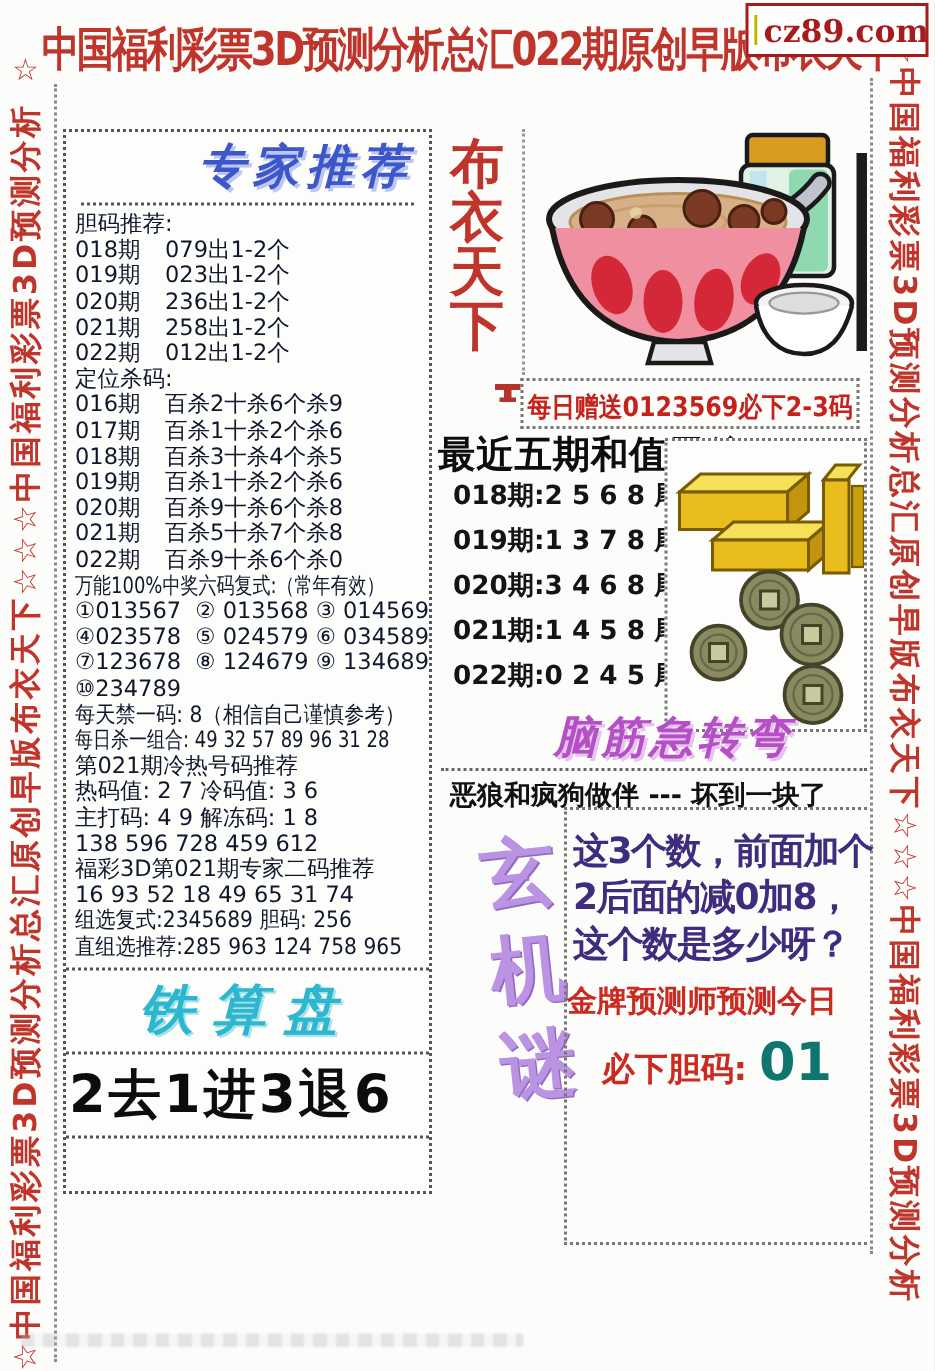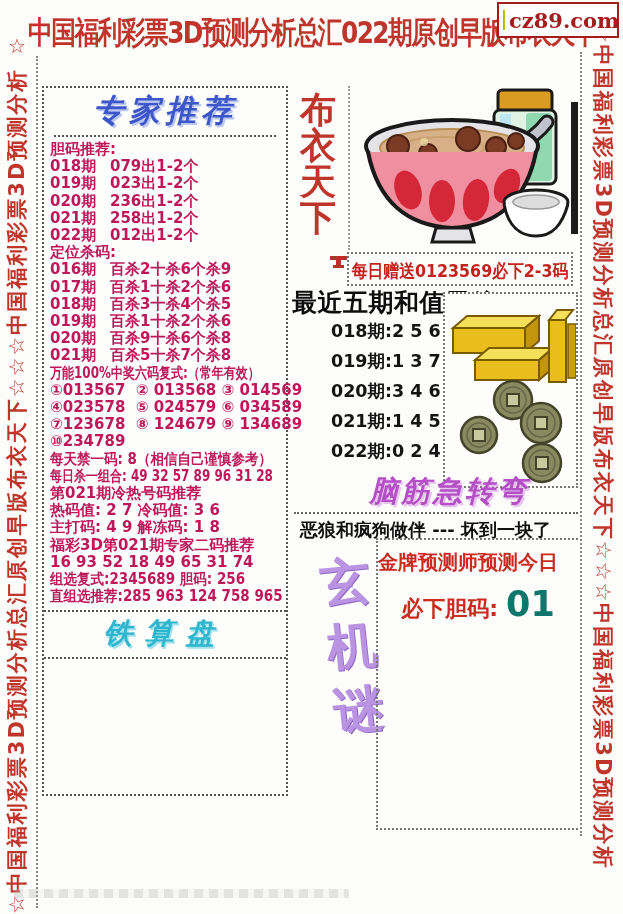--- a/index.html
+++ b/index.html
@@ -17,47 +17,47 @@
   .star{font-size:20px;color:#bf352c;font-weight:700;}
   .vl,.vr{width:36px;height:866px;writing-mode:vertical-rl;text-orientation:sideways;
           font-size:21px;font-weight:700;color:#bf352c;letter-spacing:2px;overflow:hidden;line-height:34px;}
   .vl{left:0;top:48px;transform:rotate(180deg);}
   .vr{left:584px;top:24px;}
   .dotv{border-left:2px dotted #888;width:0;}
   .doth{border-top:2px dotted #666;height:0;}
 
   
   .expert{left:42px;top:86px;width:246px;height:710px;border:2px dotted #555;box-sizing:border-box;background:#fdfdfb;}
-  .ptitle{margin:2px 4% 0;text-align:center;color:#3d56c9;font-size:31px;font-style:italic;font-weight:900;
+  .ptitle{margin:2px 4% 0;text-align:right;color:#3d56c9;font-size:31px;font-style:italic;font-weight:900;
           letter-spacing:5px;text-shadow:2px 2px 0 #bcc7ef;border-bottom:2px dotted #555;padding-bottom:3px;}
-  .plines{padding:4px 6px 0;font-size:15px;font-weight:700;color:#be185d;line-height:17.2px;}
+  .plines{padding:4px 6px 0;font-size:15px;font-weight:400;color:#0f172a;line-height:17.2px;}
   .plines>div{white-space:pre;}
   .p{display:inline-block;min-width:60px;}
   .sq{transform:scaleX(.9);transform-origin:left center;}
   .sq2{transform:scaleX(.8);transform-origin:left center;}
   .abacus-title{border-top:2px dotted #555;border-bottom:2px dotted #555;text-align:center;color:#2fb6cf;
-                font-size:29px;font-weight:900;font-style:italic;letter-spacing:12px;
+                font-size:36px;font-weight:900;font-style:italic;letter-spacing:12px;
                 text-shadow:1.5px 1.5px 0 #a3e2ea;padding:2px 0 3px;margin-top:5px;}
   .abacus-formula{border-bottom:2px dotted #555;font-size:35px;font-weight:900;color:#0c0c0c;
                   letter-spacing:2px;padding:3px 0 4px 2px;white-space:nowrap;}
 
   
   .masthead{left:294px;top:92px;width:48px;font-size:36px;font-weight:900;color:#bf352c;
             line-height:36px;word-break:break-all;text-align:center;}
   .giftbox{left:347px;top:252px;width:226px;height:34px;border:2px dotted #777;box-sizing:border-box;overflow:hidden;}
   .giftbox .tx{font-size:18px;font-weight:800;color:#c4231d;white-space:nowrap;
                transform:scaleX(.88);transform-origin:left center;display:inline-block;padding:5px 0 0 3px;}
   .seal{left:330px;top:255px;width:17px;height:14px;}
   .seal .b1{position:absolute;left:0;top:1px;width:17px;height:4px;background:#b53328;}
   .seal .b2{position:absolute;left:6px;top:5px;width:5px;height:6px;background:#b53328;}
   .seal .b3{position:absolute;left:3px;top:10px;width:11px;height:3px;background:#b53328;}
   .sumtitle{left:292px;top:286px;font-size:25px;font-weight:900;color:#0d0d0d;white-space:nowrap;
             font-family:"DejaVu Serif",serif;letter-spacing:0.5px;}
   .sumrows{left:302px;top:316px;font-size:17.5px;font-weight:800;color:#141414;line-height:30px;}
-  .sumrows .pr{display:inline-block;min-width:52px;margin-left:29px;}
+  .sumrows .pr{display:inline-block;min-width:52px;}
   .treasure{left:443px;top:292px;width:135px;height:196px;border:2px dotted #777;box-sizing:border-box;background:#fdfdfb;}
   .teaser{left:320px;top:472px;width:258px;text-align:center;font-size:29px;font-weight:900;font-style:italic;
           color:#b44fc6;letter-spacing:3px;text-shadow:2px 2px 0 #e7c3ef;white-space:nowrap;}
   .teaserline{left:300px;top:518px;font-size:18px;font-weight:800;color:#111;white-space:nowrap;}
   .mystery{left:326px;top:550px;width:52px;font-size:50px;font-weight:900;color:#bb93e3;line-height:64px;
            word-break:break-all;transform:rotate(-6deg);text-shadow:1px 1px 0 #9368c2;text-align:center;}
   .riddle{left:376px;top:538px;width:202px;height:292px;border:2px dotted #777;border-right:none;box-sizing:border-box;}
   .riddle .lines{padding:12px 0 0 4px;font-size:24px;font-weight:900;color:#3e2c7e;line-height:31px;
                  letter-spacing:-1px;white-space:nowrap;}
   .riddle .goldline{margin-top:9px;color:#cb2a20;font-size:20px;font-weight:900;white-space:nowrap;}
@@ -93,36 +93,39 @@
       <div class="row"><span class="p">020期</span><span>236出1-2个</span></div>
       <div class="row"><span class="p">021期</span><span>258出1-2个</span></div>
       <div class="row"><span class="p">022期</span><span>012出1-2个</span></div>
       <div>定位杀码:</div>
       <div class="row"><span class="p">016期</span><span>百杀2十杀6个杀9</span></div>
       <div class="row"><span class="p">017期</span><span>百杀1十杀2个杀6</span></div>
       <div class="row"><span class="p">018期</span><span>百杀3十杀4个杀5</span></div>
       <div class="row"><span class="p">019期</span><span>百杀1十杀2个杀6</span></div>
       <div class="row"><span class="p">020期</span><span>百杀9十杀6个杀8</span></div>
       <div class="row"><span class="p">021期</span><span>百杀5十杀7个杀8</span></div>
+      <div class="row"><span class="p">022期</span><span>百杀9十杀6个杀0</span></div>
       <div class="sq2">万能100%中奖六码复式:（常年有效）</div>
       <div>①013567  ② 013568 ③ 014569</div>
       <div>④023578  ⑤ 024579 ⑥ 034589</div>
       <div>⑦123678  ⑧ 124679 ⑨ 134689</div>
       <div>⑩234789</div>
       <div class="sq">每天禁一码: 8（相信自己谨慎参考）</div>
       <div class="sq2">每日杀一组合: 49 32 57 89 96 31 28</div>
       <div>第021期冷热号码推荐</div>
       <div>热码值: 2 7 冷码值: 3 6</div>
       <div>主打码: 4 9 解冻码: 1 8</div>
+      <div>138 596 728 459 612</div>
       <div>福彩3D第021期专家二码推荐</div>
       <div>16 93 52 18 49 65 31 74</div>
       <div class="sq">组选复式:2345689 胆码: 256</div>
       <div class="sq">直组选推荐:285 963 124 758 965</div>
     </div>
     <div class="abacus-title">铁算盘</div>
+    <div class="abacus-formula">2去1进3退6</div>
   </div>
 
   <div class="abs masthead">布衣天下</div>
   <div class="abs dotv" style="left:348px;top:86px;height:164px;border-color:#999;"></div>
 
   <svg class="abs" style="left:350px;top:84px;" width="228" height="168" viewBox="0 0 228 168">
     <rect x="148" y="6" width="54" height="22" rx="4" fill="#d89c20" stroke="#1a1a1a" stroke-width="3"></rect>
     <rect x="144" y="26" width="62" height="74" rx="6" fill="#dff2e4" stroke="#1a1a1a" stroke-width="3"></rect>
     <rect x="176" y="29" width="26" height="68" rx="4" fill="#8fd8b0" stroke="none"></rect>
     <rect x="150" y="30" width="11" height="64" fill="#bfe6f0" stroke="none"></rect>
@@ -198,20 +201,25 @@
       </g>
     </svg>
   </div>
 
   <div class="abs teaser">脑筋急转弯</div>
   <div class="abs doth" style="left:294px;top:512px;width:284px;"></div>
   <div class="abs teaserline">恶狼和疯狗做伴 --- 坏到一块了</div>
 
   <div class="abs mystery">玄机谜</div>
   <div class="abs riddle">
+    <div class="lines">
+      <div>这3个数，前面加个</div>
+      <div>2后面的减0加8，</div>
+      <div>这个数是多少呀？</div>
+    </div>
     <div class="goldline">金牌预测师预测今日</div>
     <div class="must">
       <span class="lab">必下胆码:</span><span class="val">01</span>
     </div>
   </div>
 
   <div class="abs wm"></div>
 </div>
 
 </body></html>

